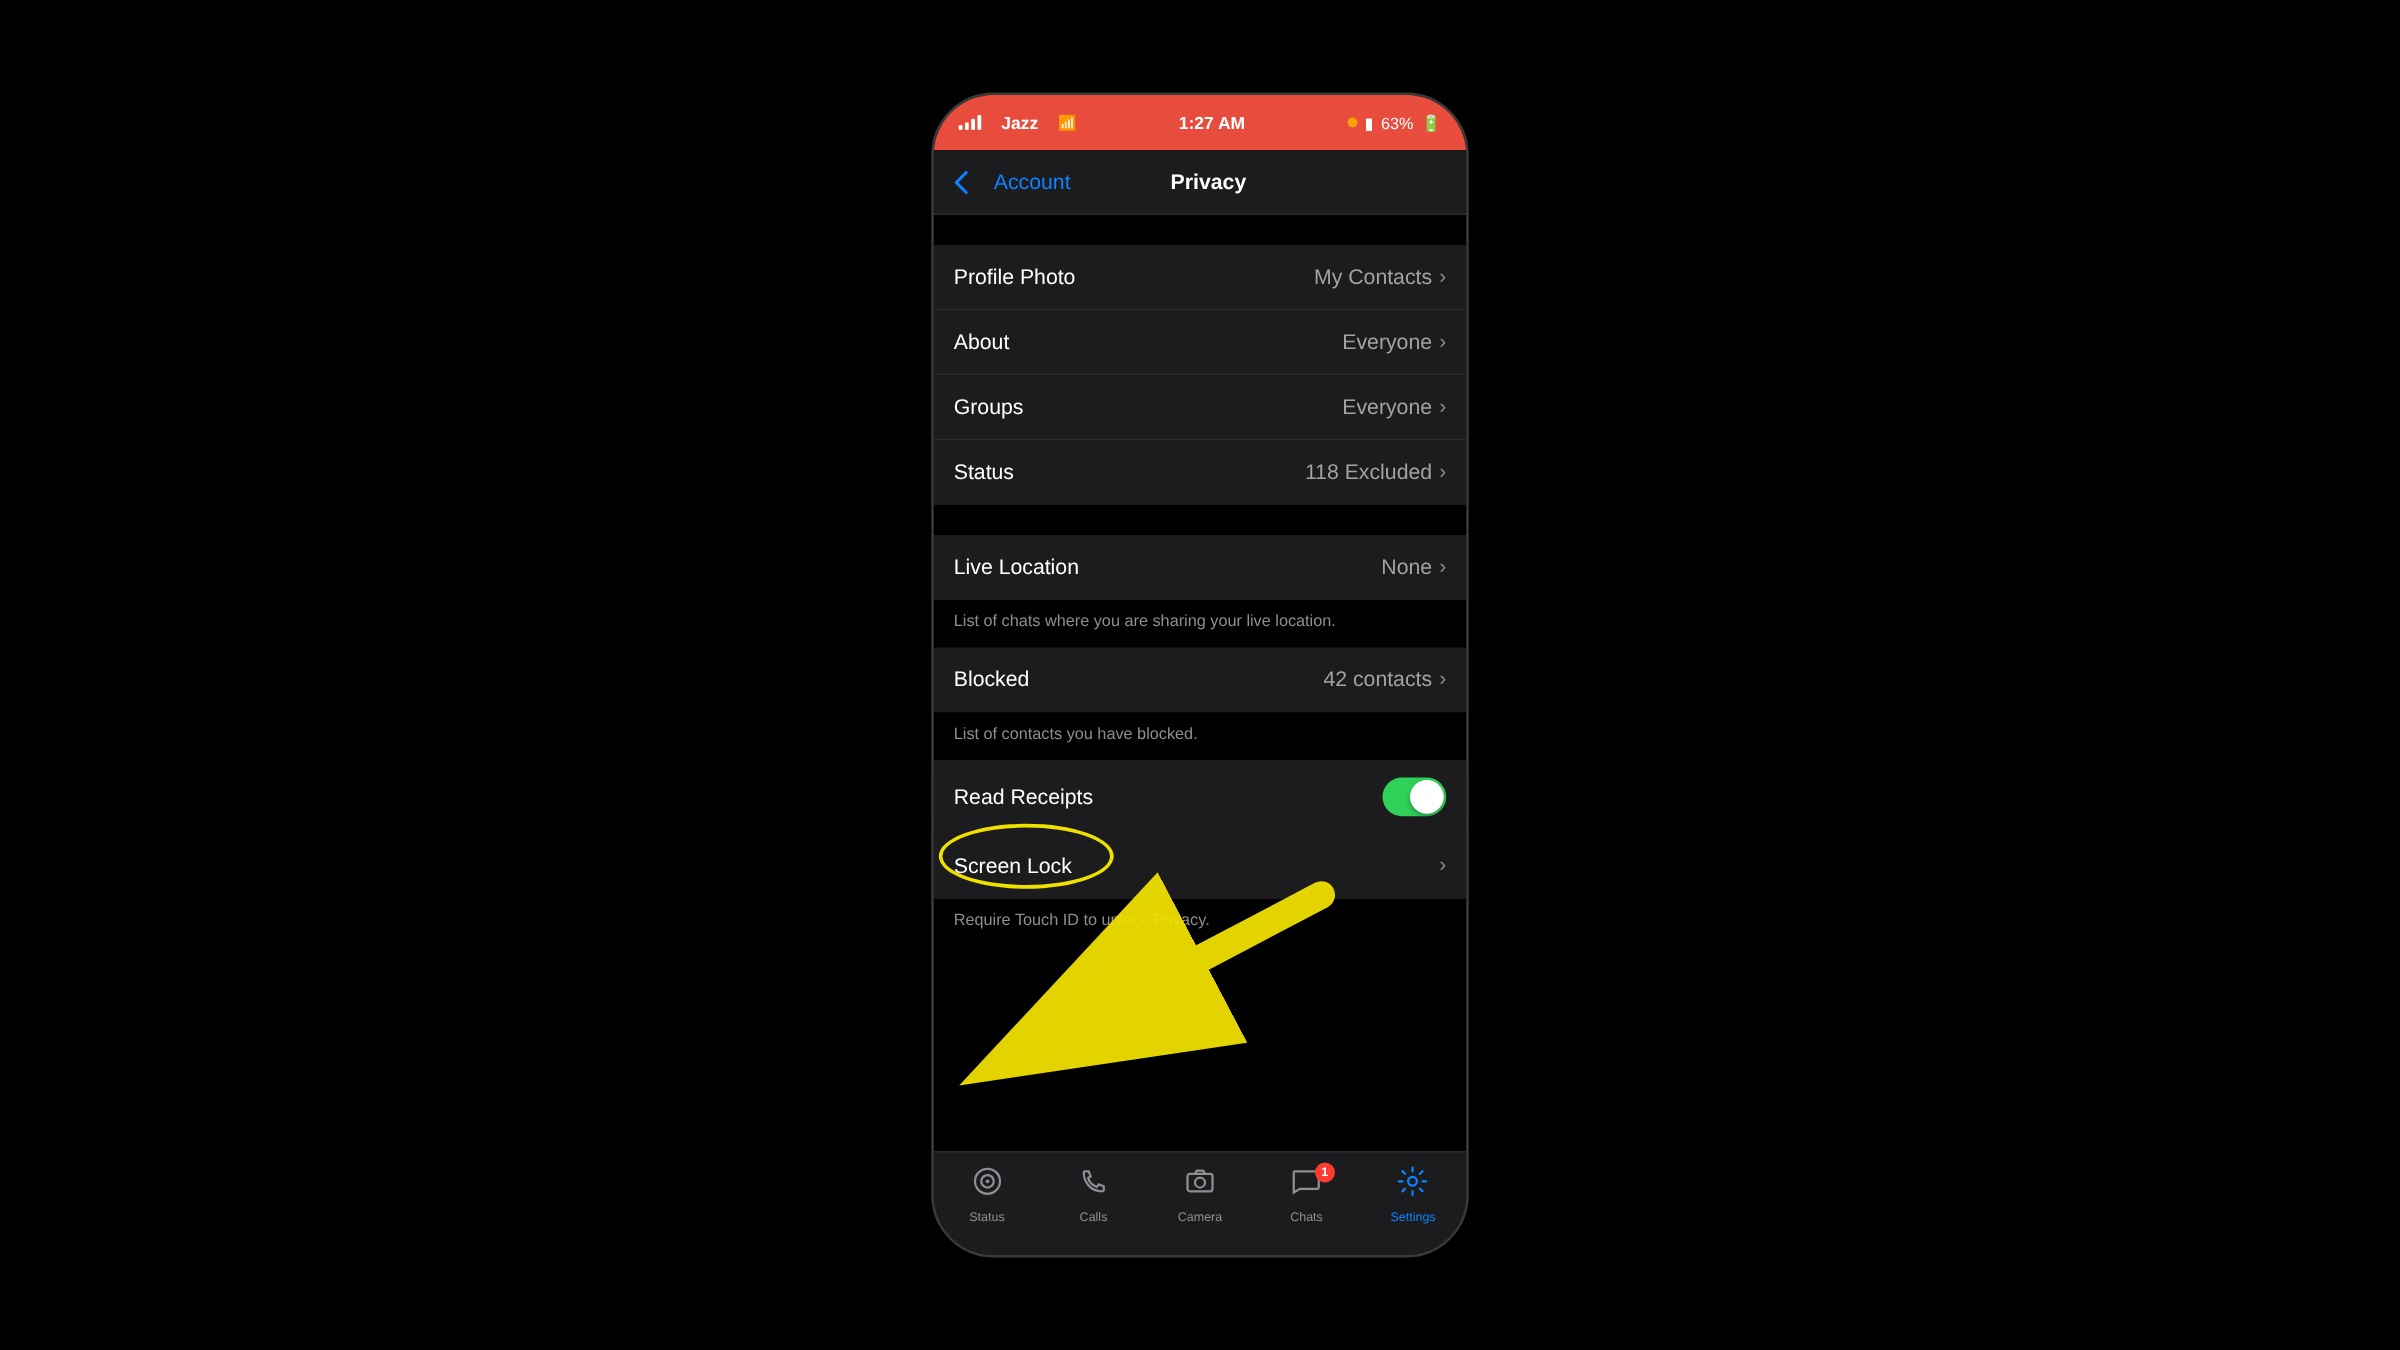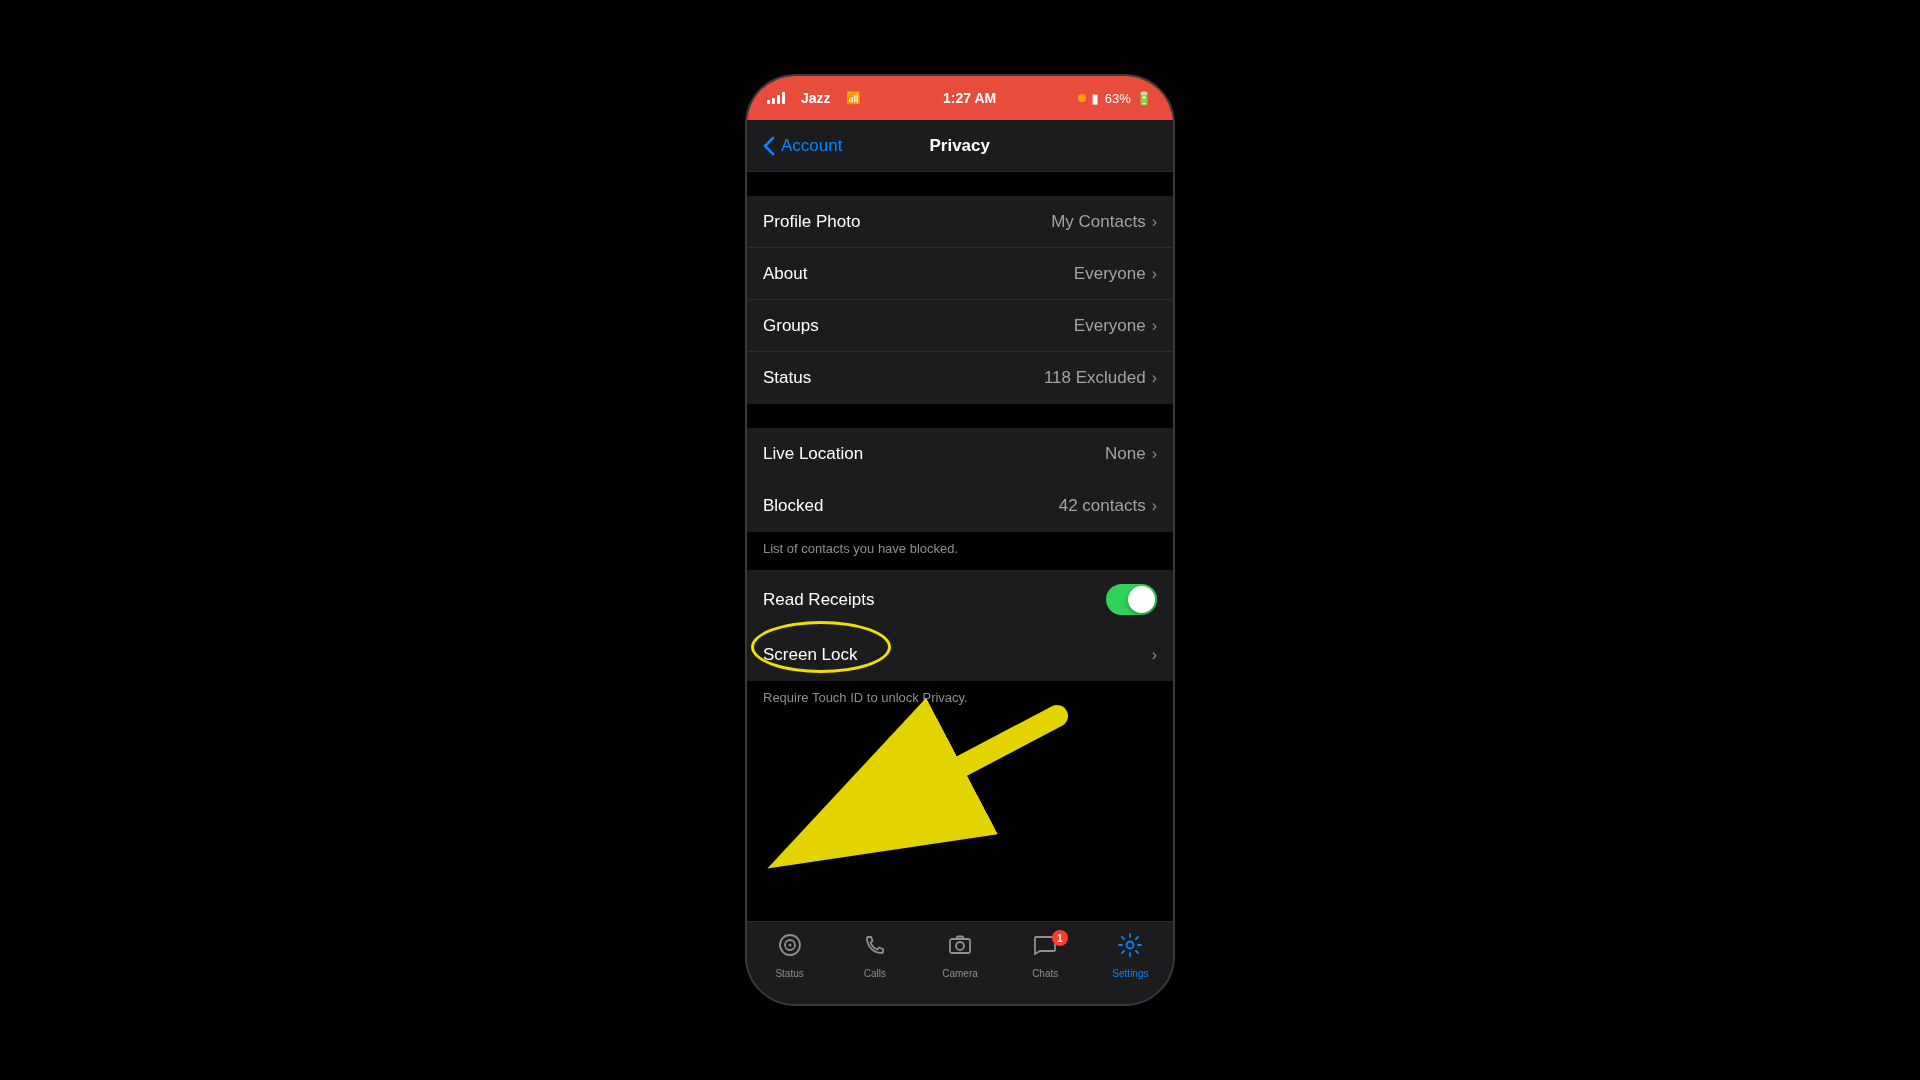--- a/index.html
+++ b/index.html
@@ -82,21 +82,21 @@
       align-items: center;
       padding: 0 16px;
       border-bottom: 1px solid #2c2c2e;
       flex-shrink: 0;
     }
     .nav-back {
       color: #0a84ff;
       font-size: 17px;
       display: flex;
       align-items: center;
-      gap: 6px;
+      gap: 20px;
       cursor: pointer;
     }
     .nav-back svg {
       width: 12px;
       height: 20px;
     }
     .nav-title {
       flex: 1;
       text-align: center;
       color: #fff;
@@ -300,20 +300,21 @@
     </div>
 
     <div class="spacer"></div>
     <div class="section-group">
       <div class="settings-row">
         <span class="row-label">Live Location</span>
         <span class="row-value">None</span>
         <span class="chevron">›</span>
       </div>
     </div>
+    <div class="section-footer">List of chats where you are sharing your live location.</div>
 
     <div class="section-group">
       <div class="settings-row">
         <span class="row-label">Blocked</span>
         <span class="row-value">42 contacts</span>
         <span class="chevron">›</span>
       </div>
     </div>
     <div class="section-footer">List of contacts you have blocked.</div>
 

